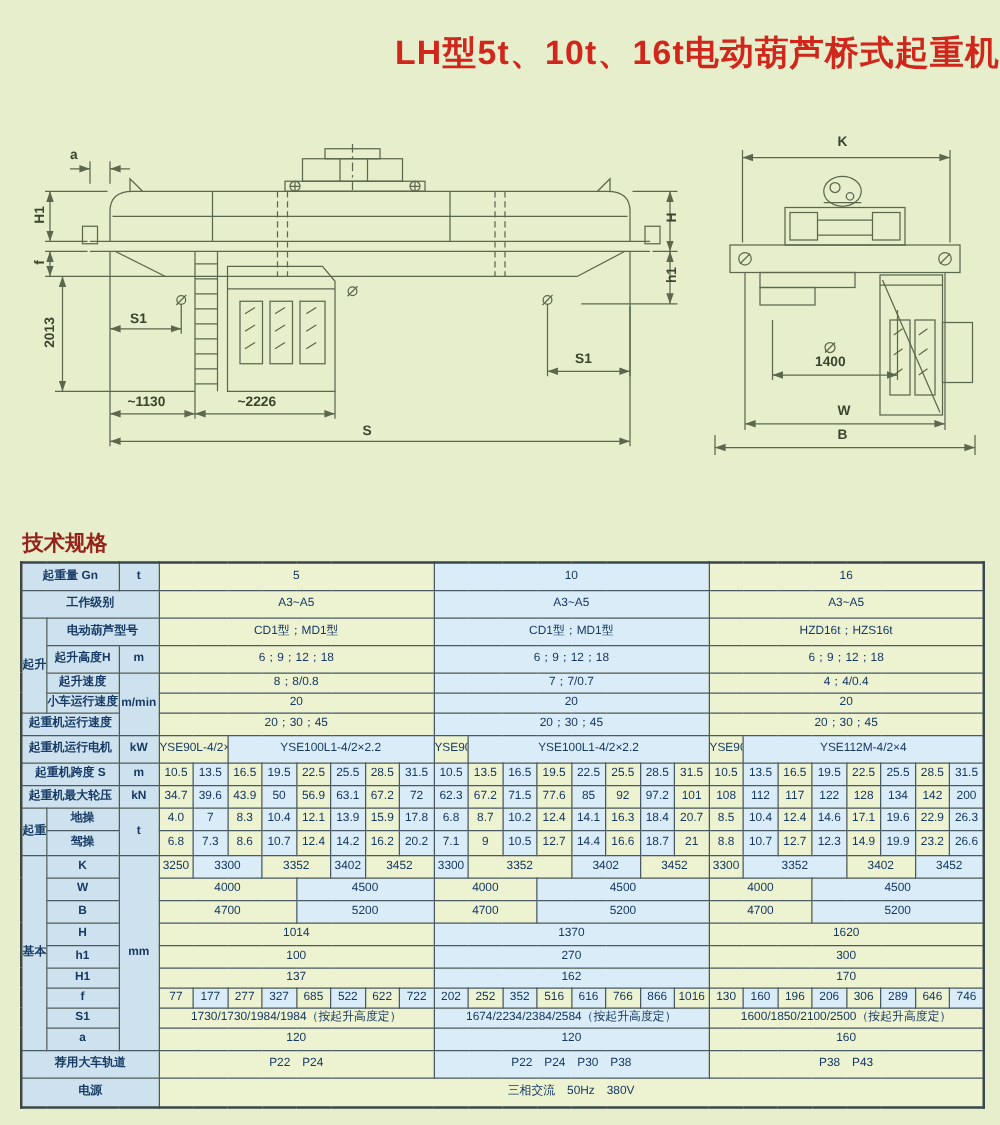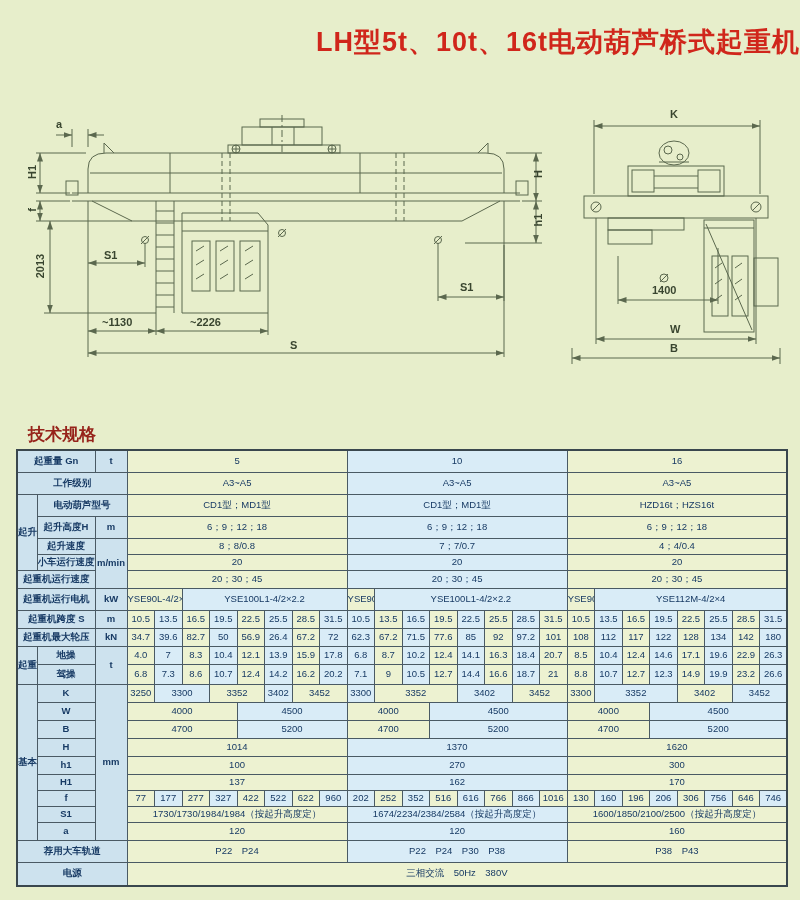--- a/index.html
+++ b/index.html
@@ -1,20 +1,20 @@
 <!DOCTYPE html>
 <html><head>
 <meta charset="utf-8">
 <style>
   html,body{margin:0;padding:0;}
   body{width:800px;height:900px;position:relative;overflow:hidden;
        background:#e7eecb;font-family:"Liberation Sans","DejaVu Sans",sans-serif;color:#14386b;}
   .title{position:absolute;top:24px;left:0;width:100%;text-align:right;
          color:#d0261b;font-size:27px;font-weight:bold;letter-spacing:1px;}
-  .section-heading{position:absolute;top:423px;left:28px;color:#96231a;font-size:17px;font-weight:bold;}
+  .section-heading{position:absolute;top:423px;left:18px;color:#96231a;font-size:17px;font-weight:bold;}
   .drawing{position:absolute;}
   .drawing.side{left:10px;top:115px;width:545px;height:250px;}
   .drawing.endv{left:556px;top:106px;width:240px;height:265px;}
   .dim{position:absolute;font-size:11px;color:#39452f;font-weight:bold;white-space:nowrap;}
   .dim.rot{width:40px;text-align:center;transform:rotate(-90deg);transform-origin:center;}
   table.spec{position:absolute;left:16px;top:449px;width:772px;border-collapse:collapse;
              table-layout:fixed;border:2px solid #3a474e;}
   table.spec td{border:1px solid #4a5a64;text-align:center;vertical-align:middle;padding:0;
                 font-size:9.5px;line-height:1.15;color:#173a64;overflow:hidden;white-space:nowrap;}
   td.lbl,td.unit{background:#cde2ee;font-weight:bold;}
@@ -282,42 +282,42 @@
         <td class="val val g">22.5</td>
         <td class="val val b">25.5</td>
         <td class="val val g">28.5</td>
         <td class="val val b">31.5</td>
       </tr>
       <tr style="height: 18px;">
         <td colspan="2" class="lbl">起重机最大轮压</td>
         <td class="unit">kN</td>
         <td class="val val g">34.7</td>
         <td class="val val b">39.6</td>
-        <td class="val val g">82.7</td>
+        <td class="val val g">43.9</td>
         <td class="val val b">50</td>
         <td class="val val g">56.9</td>
-        <td class="val val b">26.4</td>
+        <td class="val val b">63.1</td>
         <td class="val val g">67.2</td>
         <td class="val val b">72</td>
         <td class="val val b">62.3</td>
         <td class="val val g">67.2</td>
         <td class="val val b">71.5</td>
         <td class="val val g">77.6</td>
         <td class="val val b">85</td>
         <td class="val val g">92</td>
         <td class="val val b">97.2</td>
         <td class="val val g">101</td>
         <td class="val val g">108</td>
         <td class="val val b">112</td>
         <td class="val val g">117</td>
         <td class="val val b">122</td>
         <td class="val val g">128</td>
         <td class="val val b">134</td>
         <td class="val val g">142</td>
-        <td class="val val b">180</td>
+        <td class="val val b">200</td>
       </tr>
       <tr style="height: 18px;">
         <td rowspan="2" class="glb">起重机总重</td>
         <td class="lbl">地操</td>
         <td rowspan="2" class="unit">t</td>
         <td class="val val g">4.0</td>
         <td class="val val b">7</td>
         <td class="val val g">8.3</td>
         <td class="val val b">10.4</td>
         <td class="val val g">12.1</td>
@@ -421,38 +421,38 @@
         <td colspan="8" class="val val g">137</td>
         <td colspan="8" class="val val b">162</td>
         <td colspan="8" class="val val g">170</td>
       </tr>
       <tr style="height: 16px;">
         <td class="lbl">f</td>
         <td class="val val g">77</td>
         <td class="val val b">177</td>
         <td class="val val g">277</td>
         <td class="val val b">327</td>
-        <td class="val val g">422</td>
+        <td class="val val g">685</td>
         <td class="val val b">522</td>
         <td class="val val g">622</td>
-        <td class="val val b">960</td>
+        <td class="val val b">722</td>
         <td class="val val b">202</td>
         <td class="val val g">252</td>
         <td class="val val b">352</td>
         <td class="val val g">516</td>
         <td class="val val b">616</td>
         <td class="val val g">766</td>
         <td class="val val b">866</td>
         <td class="val val g">1016</td>
         <td class="val val g">130</td>
         <td class="val val b">160</td>
         <td class="val val g">196</td>
         <td class="val val b">206</td>
         <td class="val val g">306</td>
-        <td class="val val b">756</td>
+        <td class="val val b">289</td>
         <td class="val val g">646</td>
         <td class="val val b">746</td>
       </tr>
       <tr style="height: 16px;">
         <td class="lbl">S1</td>
         <td colspan="8" class="val val g">1730/1730/1984/1984（按起升高度定）</td>
         <td colspan="8" class="val val b">1674/2234/2384/2584（按起升高度定）</td>
         <td colspan="8" class="val val g">1600/1850/2100/2500（按起升高度定）</td>
       </tr>
       <tr style="height: 18px;">

